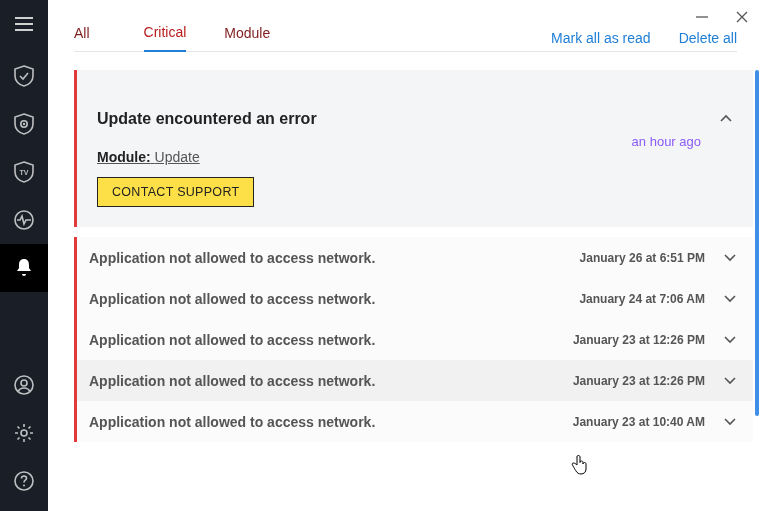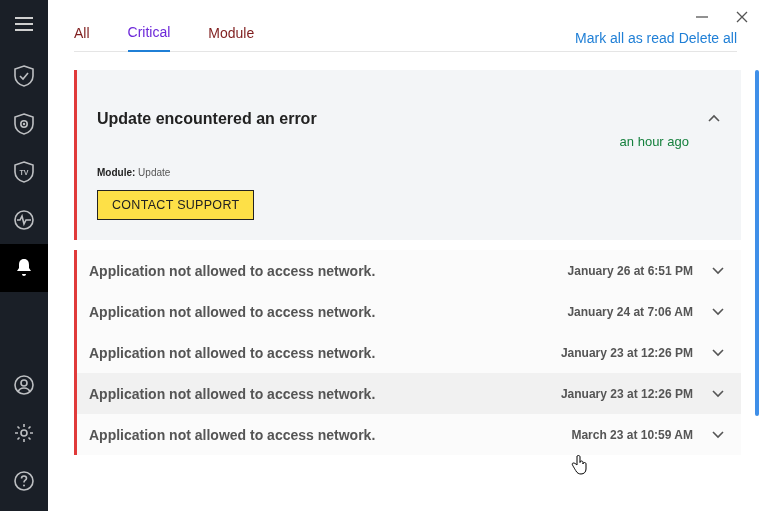--- a/index.html
+++ b/index.html
@@ -9,31 +9,31 @@
   .sidebar-group-top { margin-top: 10px; display:flex; flex-direction:column; width:100%; }
   .sidebar-item { height: 48px; display:flex; align-items:center; justify-content:center; color:#bdbfc2; width:100%; }
   .sidebar-item.active { background:#000; color:#fff; }
   .sidebar-bottom { margin-top: auto; display:flex; flex-direction:column; width:100%; margin-bottom:6px; }
   .content { flex:1; display:flex; flex-direction:column; position:relative; }
   .window-controls { position:absolute; top:10px; right:14px; display:flex; gap:26px; color:#555; }
   .window-controls span { font-size:17px; line-height:1; }
   .page-title { font-size:19px; color:#878787; margin:18px 0 0 26px; font-weight:400; }
   .tabs-row { display:flex; align-items:center; margin:24px 26px 0 26px; border-bottom:1px solid #e5e5e5; }
   .tab { font-size:14px; color:#7f1d1d; padding:0 0 10px 0; margin-right:38px; cursor:pointer; }
-  .tab.active { color:#6d28d9; border-bottom:2px solid #1f7fd6; margin-bottom:-1px; }
-  .tabs-actions { margin-left:auto; display:flex; gap:4px; }
+  .tab.active { color:#b91c1c; border-bottom:2px solid #1f7fd6; margin-bottom:-1px;margin-left:16px; }
+  .tabs-actions { margin-left:auto; display:flex; gap:28px; }
   .link { color:#1f7fd6; font-size:14px; cursor:pointer; }
-  .scroll-area { margin:18px 0 0 26px; height:400px; overflow:hidden; position:relative; padding-right:22px; }
+  .scroll-area { margin:18px 0 0 26px; height:400px; overflow:hidden; position:relative; padding-right:10px; }
   .blue-scrollbar { position:absolute; right:4px; top:0; width:4px; height:346px; background:#3f8fe8; border-radius:2px; }
   .card { background:#f3f5f7; border-left:3px solid #e03a3a; padding:18px 20px 20px 20px; margin-bottom:10px; position:relative; }
   .card-title-row { display:flex; align-items:center; }
   .card-title { font-weight:700; font-size:16px; color:#222; }
-  .card-time { margin-left:auto; font-size:13px; color:#15803d;margin-top:46px; }
+  .card-time { margin-left:auto; font-size:13px; color:#8b5cf6;margin-top:46px; }
   .chev-up { margin-left:18px; color:#555; font-size:14px; }
-  .card-module { margin-top:18px; font-size:10px; color:#555; }
+  .card-module { font-size:14px; color:#555;text-decoration:underline; }
   .card-module b { color:#222; font-weight:700; }
   .card-body { margin-top:16px; font-size:14px; color:#555; line-height:1.45; }
   .support-btn { margin-top:12px; border:1px solid #222; background:#fde047; padding:7px 14px; font-size:12.5px; letter-spacing:0.3px; color:#222; cursor:pointer; }
   .row { background:#fbfbfb; border-left:3px solid #e03a3a; height:41px; display:flex; align-items:center; padding:0 16px 0 12px; margin-bottom:0px; font-size:14px; color:#555;font-weight:bold; }
   .row.hover { background:#f1f1f1; }
   .row .row-title { flex:0 0 auto; }
   .row .row-time { margin-left:auto; font-size:12px; color:#555; }
   .row .chev-down { margin-left:18px; color:#555; font-size:14px; }
   .cursor { position:absolute; left:522px; top:454px; font-size:18px; pointer-events:none; }
   svg { display:block; }
@@ -180,21 +180,21 @@
           <span class="row-title">Application not allowed to access network.</span>
           <span class="row-time">January 23 at 12:26 PM</span>
           <span class="chev-down">
             <svg width="14" height="10" viewBox="0 0 14 10">
               <path d="M2 2l5 5 5-5" fill="none" stroke="#555" stroke-width="1.6"></path>
             </svg>
           </span>
         </div>
         <div class="row">
           <span class="row-title">Application not allowed to access network.</span>
-          <span class="row-time">March 23 at 10:59 AM</span>
+          <span class="row-time">January 23 at 10:40 AM</span>
           <span class="chev-down">
             <svg width="14" height="10" viewBox="0 0 14 10">
               <path d="M2 2l5 5 5-5" fill="none" stroke="#555" stroke-width="1.6"></path>
             </svg>
           </span>
         </div>
       </div>
 
   </div>
 

